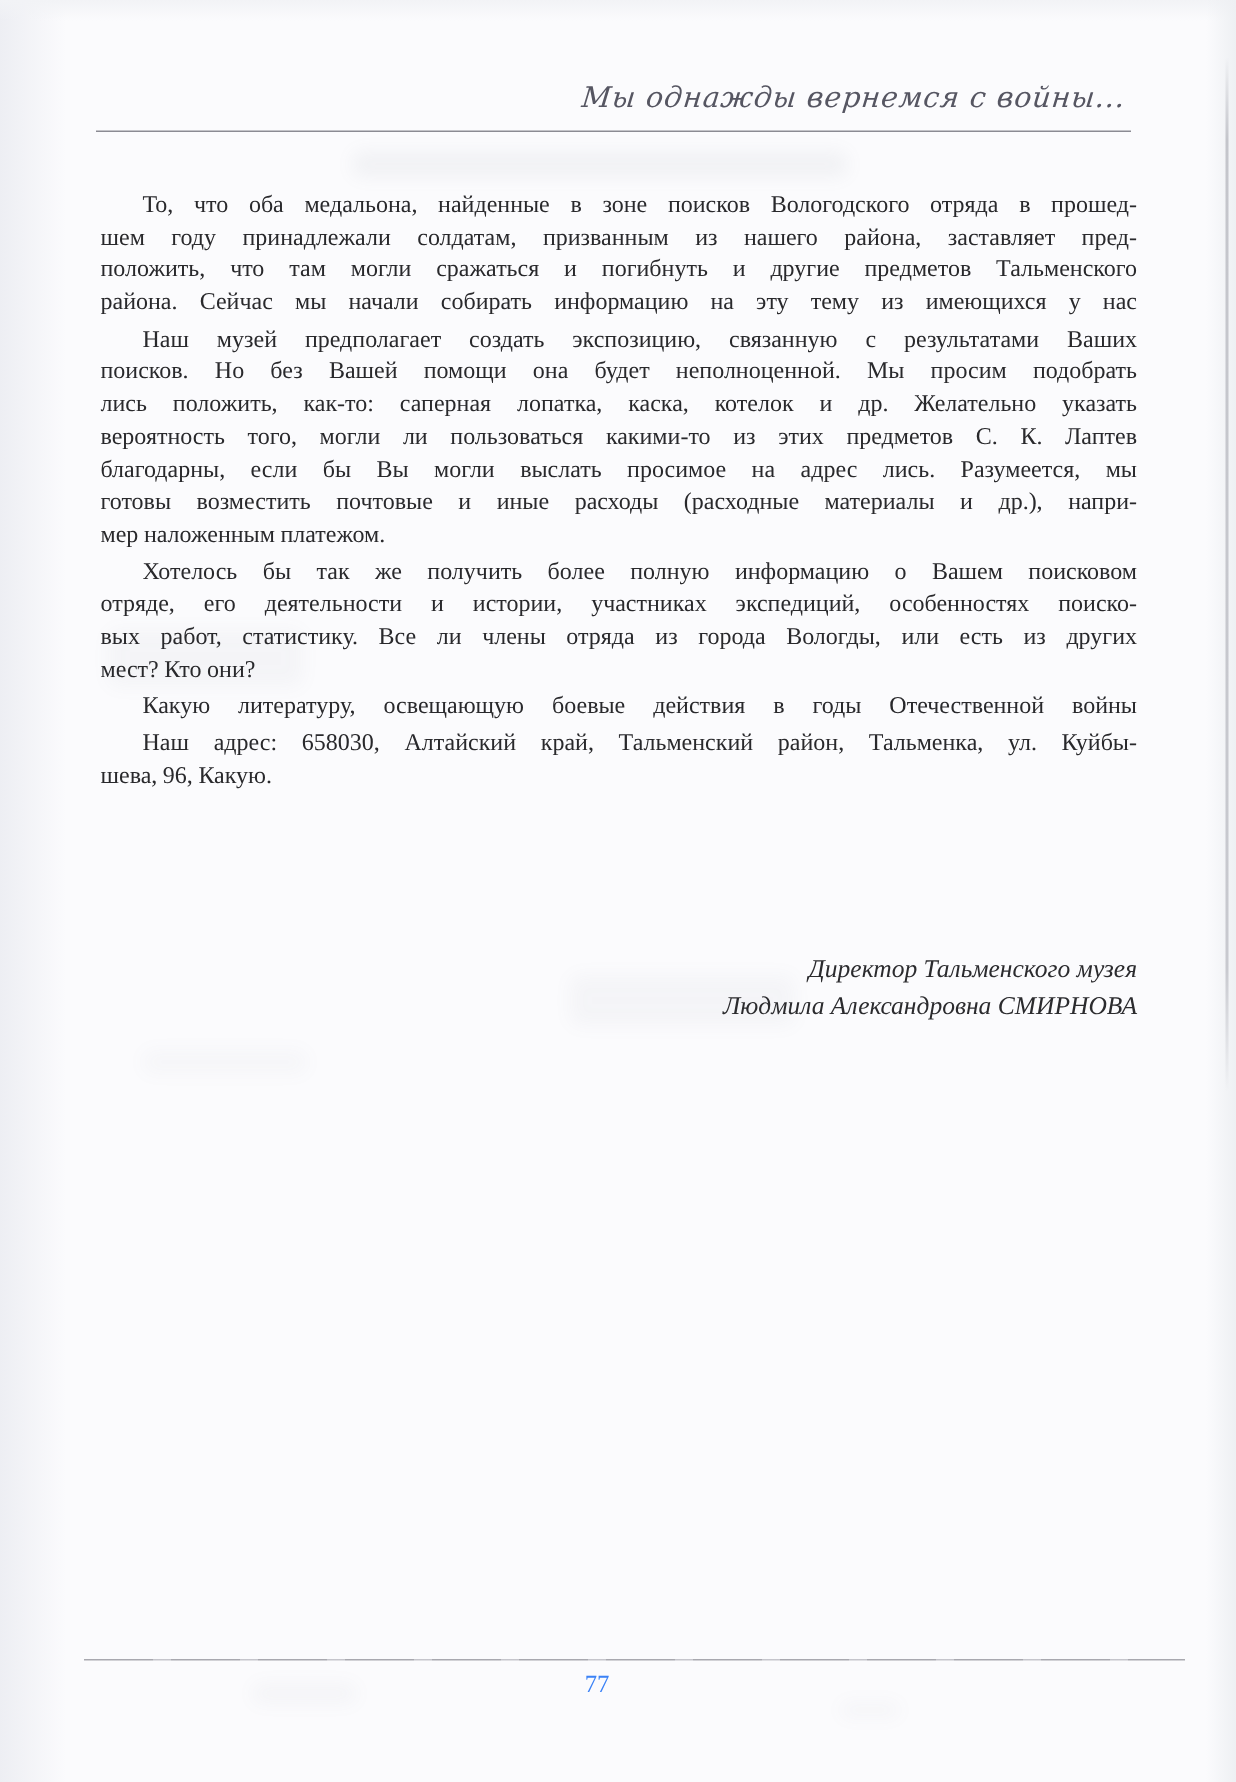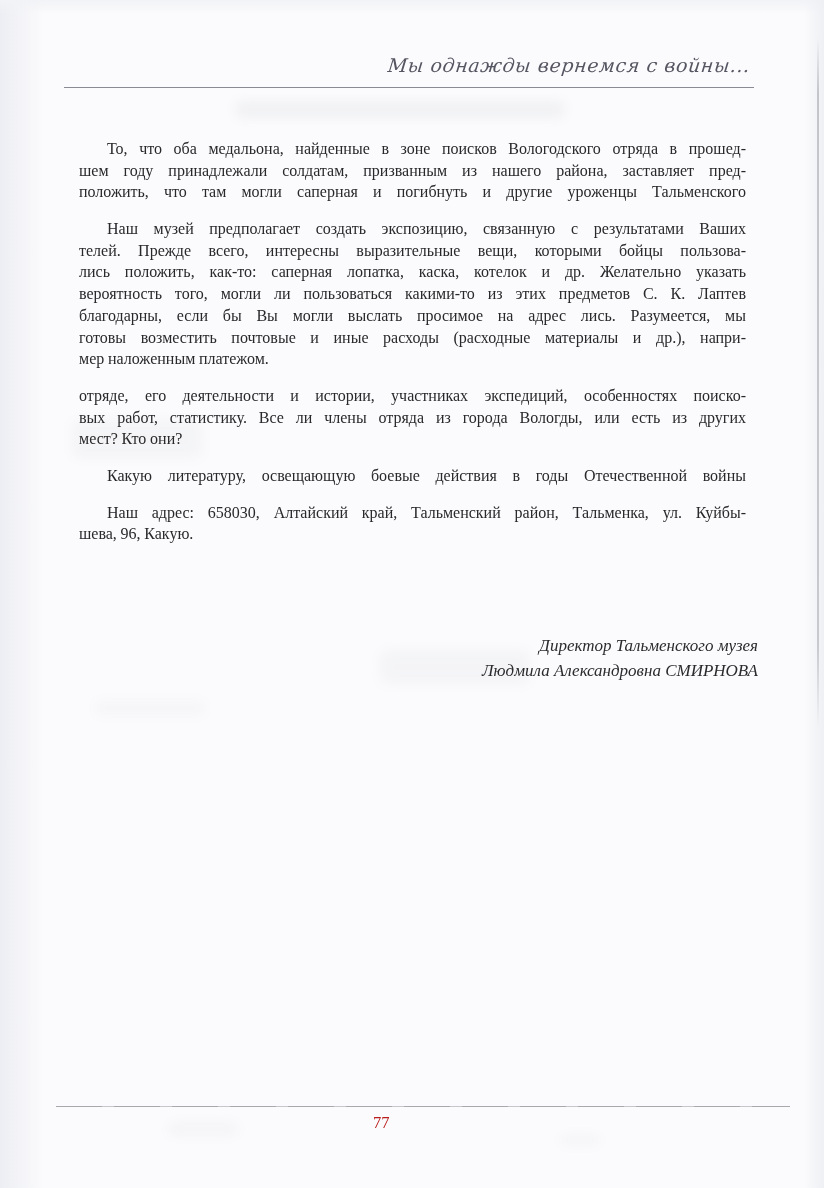--- a/index.html
+++ b/index.html
@@ -48,21 +48,21 @@
     background: #8b8b93;
   }
 
   
   .letter-body {
     position: absolute; left: 64px; top: 123px; width: 697px;
     font-size: 16px;
     line-height: 21.7px;
     color: #29292c;
   }
-  .paragraph { margin: 15px; }
+  .paragraph { margin: 3px; }
   .line {
     height: 21.7px;
     overflow: hidden;
     text-align: justify;
     text-align-last: left;
     word-spacing: -0.3px;
   }
   .line.jl { text-align-last: justify; }
   .line.first { text-indent: 28px; }
 
@@ -79,22 +79,23 @@
   
   .footer-rule {
     position: absolute; left: 56px; top: 1106px; width: 734px; height: 1px;
     background: repeating-linear-gradient(90deg,
       #9a9aa1 0px, #9a9aa1 46px,
       #bcbcc3 46px, #bcbcc3 58px);
     opacity: 0.85;
   }
   .page-number {
     position: absolute; left: 373px; top: 1113px; width: 50px;
+    text-align: center;
     font-size: 16.5px;
-    color: #b91c1c;
+    color: #3b82f6;
   }
 
   
   .ghost {
     position: absolute;
     background: #7d8292;
     filter: blur(6px);
     border-radius: 6px;
     pointer-events: none;
   }
@@ -123,32 +124,34 @@
   <div class="ghost g6"></div>
 
   <div class="header-script">Мы однажды вернемся с войны...</div>
 
   <div class="header-rule"></div>
 
   <div class="letter-body">
       <div class="paragraph">
         <div class="line first jl">То, что оба медальона, найденные в зоне поисков Вологодского отряда в прошед-</div>
         <div class="line jl">шем году принадлежали солдатам, призванным из нашего района, заставляет пред-</div>
-        <div class="line jl">положить, что там могли саперная и погибнуть и другие уроженцы Тальменского</div>
+        <div class="line jl">положить, что там могли сражаться и погибнуть и другие предметов Тальменского</div>
+        <div class="line jl">района. Сейчас мы начали собирать информацию на эту тему из имеющихся у нас</div>
       </div>
       <div class="paragraph">
         <div class="line first jl">Наш музей предполагает создать экспозицию, связанную с результатами Ваших</div>
-        <div class="line jl">телей. Прежде всего, интересны выразительные вещи, которыми бойцы пользова-</div>
+        <div class="line jl">поисков. Но без Вашей помощи она будет неполноценной. Мы просим подобрать</div>
         <div class="line jl">лись положить, как-то: саперная лопатка, каска, котелок и др. Желательно указать</div>
         <div class="line jl">вероятность того, могли ли пользоваться какими-то из этих предметов С. К. Лаптев</div>
         <div class="line jl">благодарны, если бы Вы могли выслать просимое на адрес лись. Разумеется, мы</div>
         <div class="line jl">готовы возместить почтовые и иные расходы (расходные материалы и др.), напри-</div>
         <div class="line">мер наложенным платежом.</div>
       </div>
       <div class="paragraph">
+        <div class="line first jl">Хотелось бы так же получить более полную информацию о Вашем поисковом</div>
         <div class="line jl">отряде, его деятельности и истории, участниках экспедиций, особенностях поиско-</div>
         <div class="line jl">вых работ, статистику. Все ли члены отряда из города Вологды, или есть из других</div>
         <div class="line">мест? Кто они?</div>
       </div>
       <div class="paragraph">
         <div class="line first jl">Какую литературу, освещающую боевые действия в годы Отечественной войны</div>
       </div>
       <div class="paragraph">
         <div class="line first jl">Наш адрес: 658030, Алтайский край, Тальменский район, Тальменка, ул. Куйбы-</div>
         <div class="line">шева, 96, Какую.</div>

